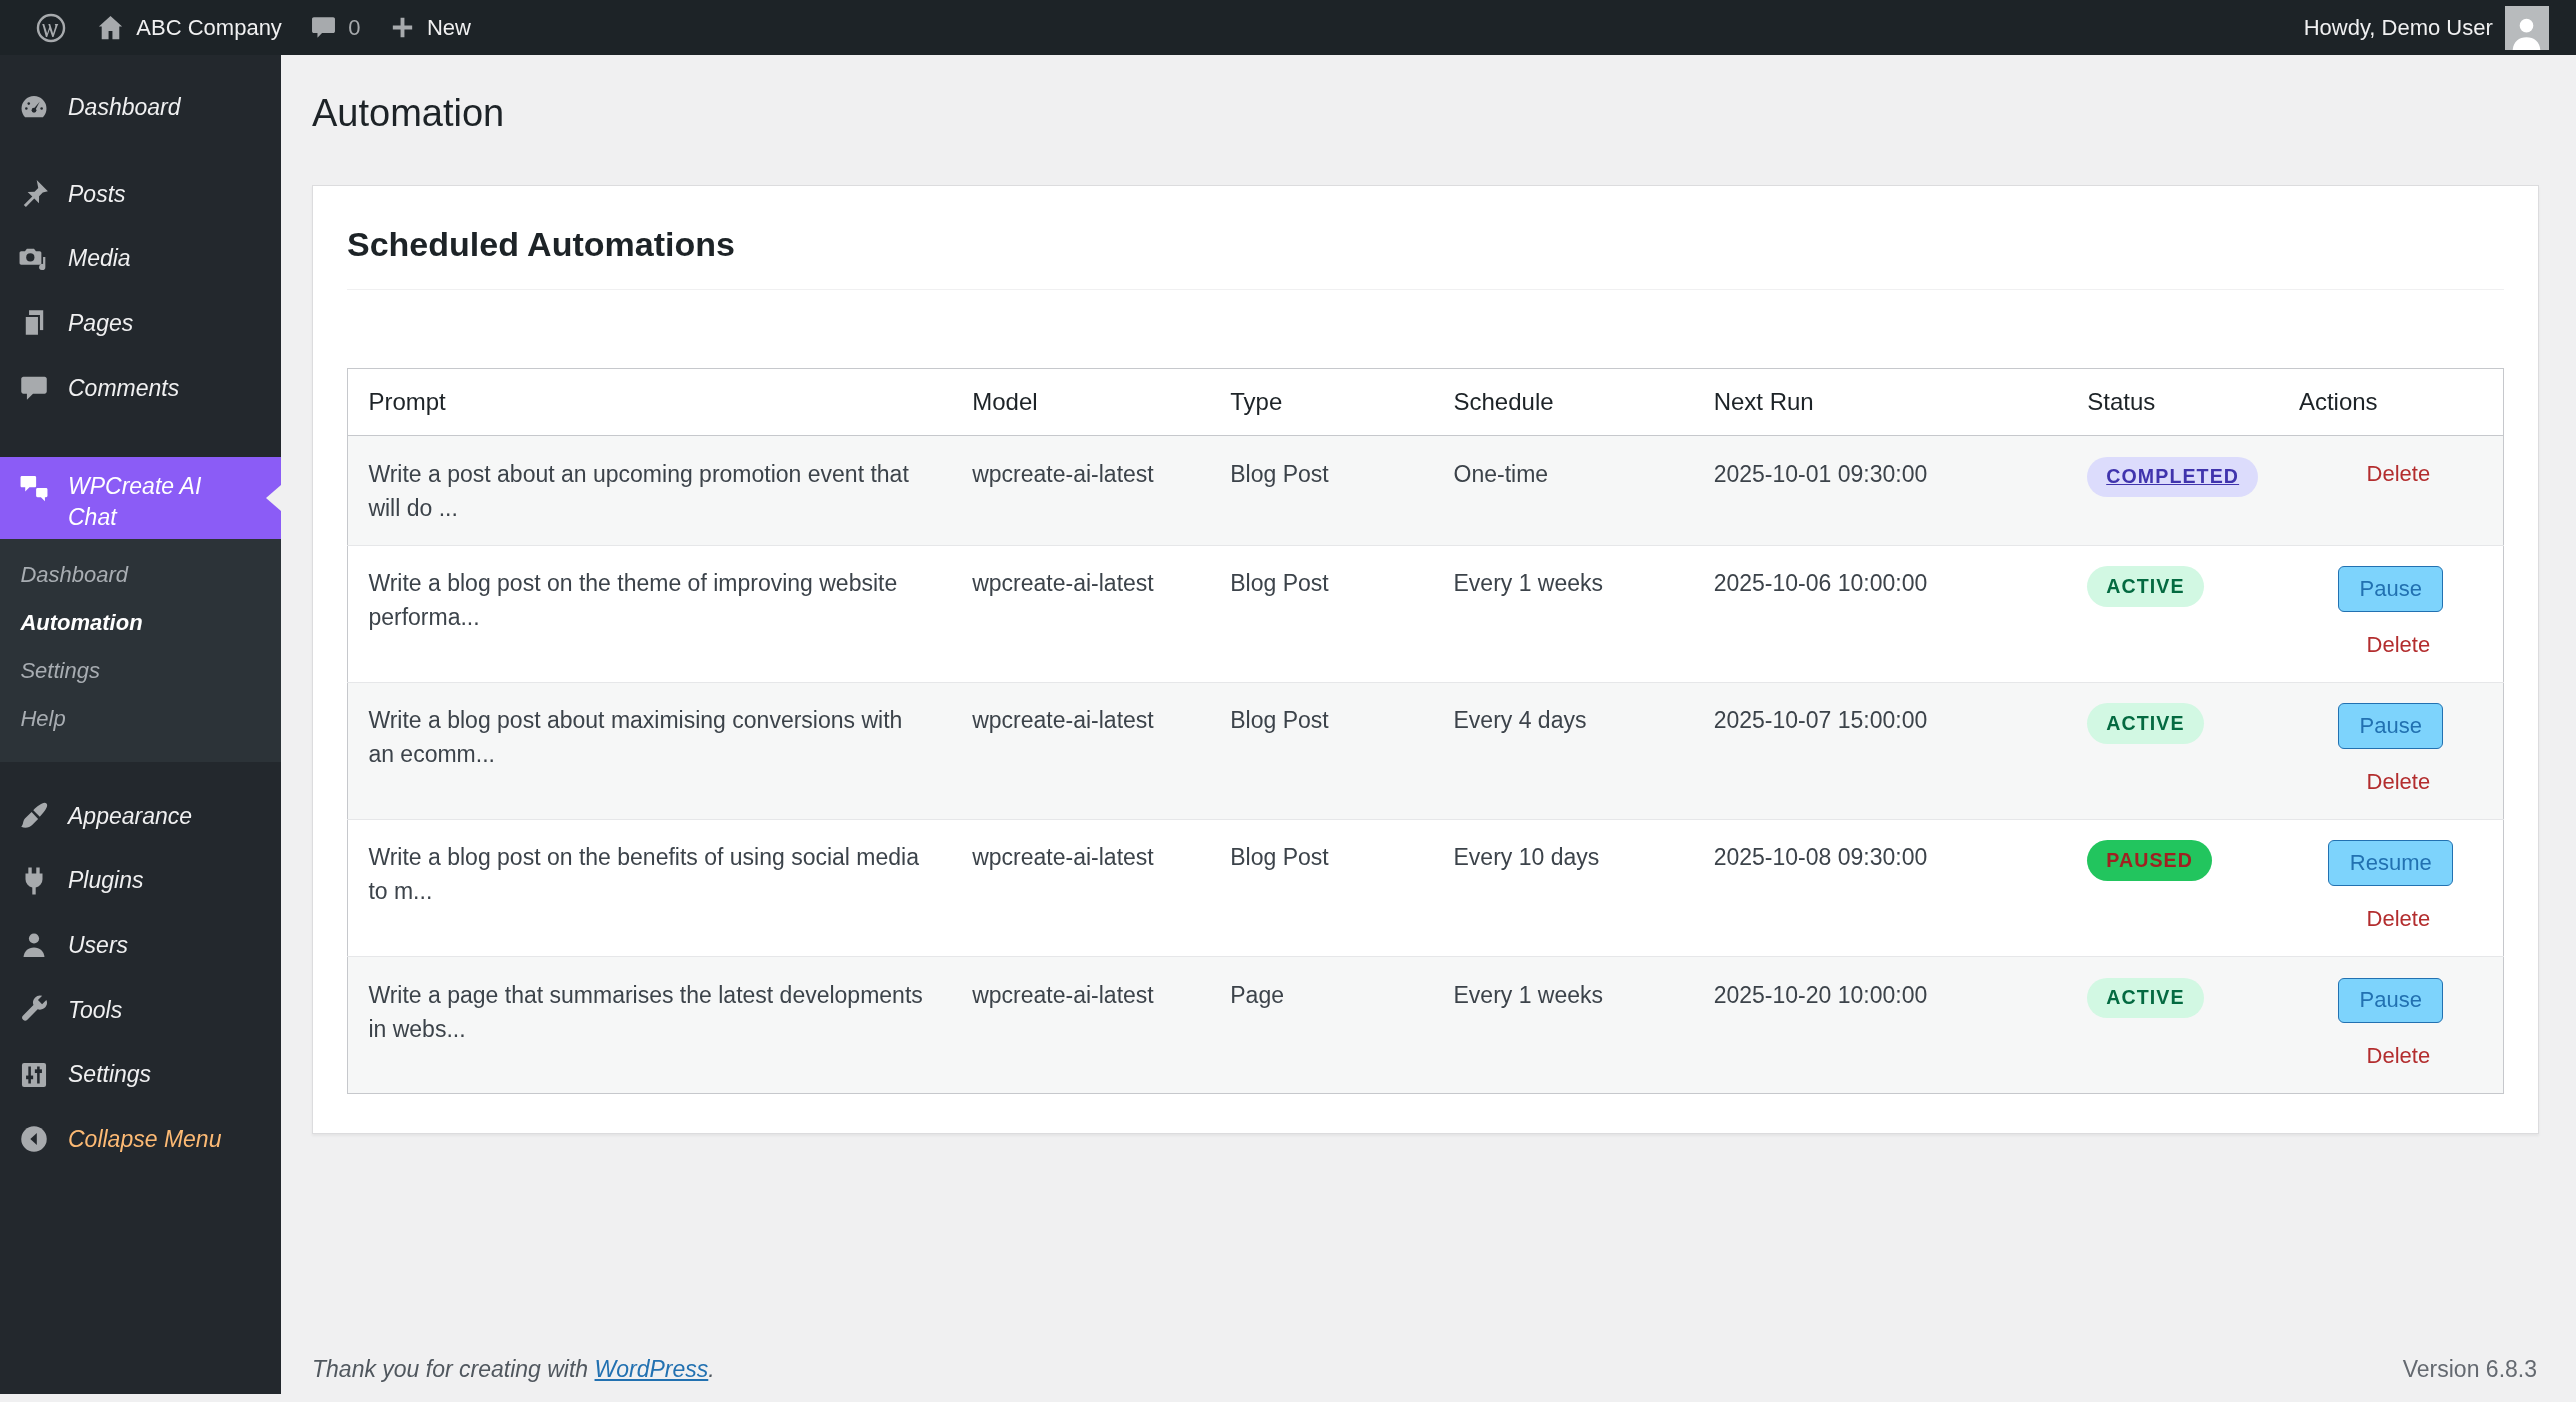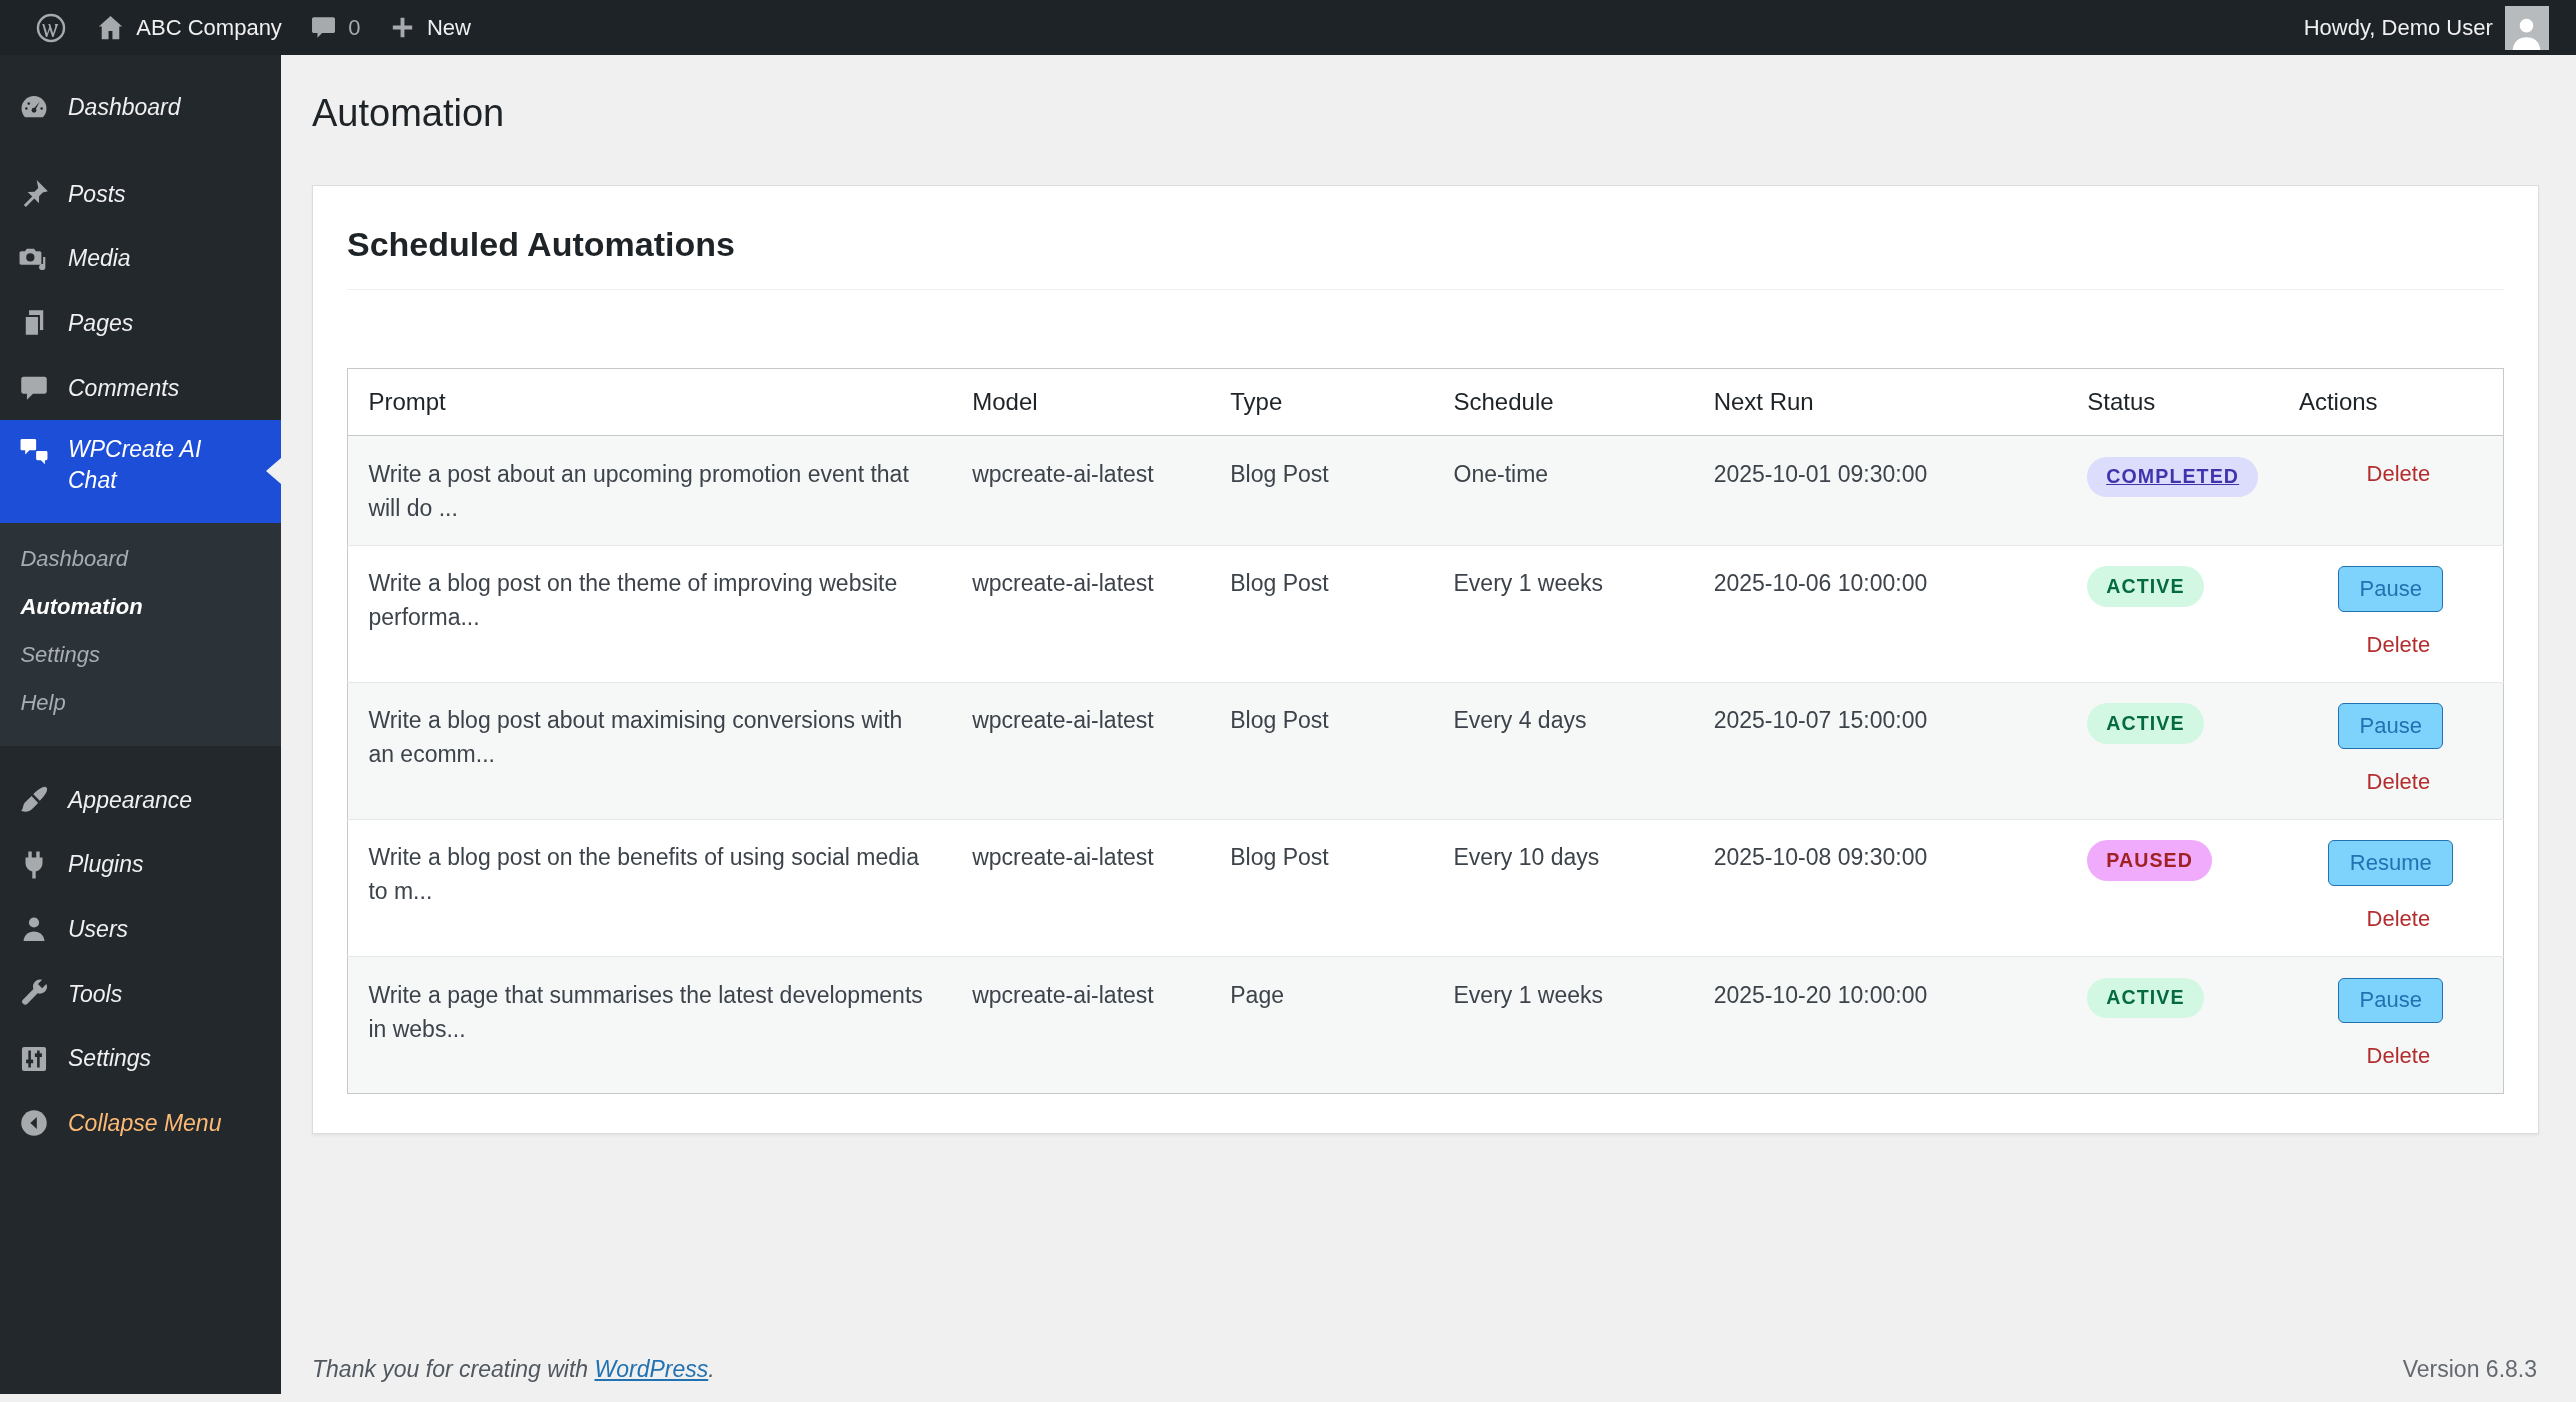--- a/index.html
+++ b/index.html
@@ -32,22 +32,22 @@
   }
   .menu { list-style: none; padding-top: 20.4px; }
   .menu-item {
     display: flex; align-items: center; gap: 17px;
     padding: 15.3px 8.5px 15.3px 17px;
     font-size: 23px; color: #f0f0f1; cursor: pointer;
   }
   .menu-item .mi-icon { width: 34px; height: 34px; flex: 0 0 34px; display: flex; align-items: center; justify-content: center; }
   .menu-sep { height: 22px; }
   .menu-item.current-plugin {
-    background: #1d4ed8; color: #fff; position: relative;
-    align-items: flex-start; padding-top: 13.6px; padding-bottom: 26px;
+    background: #8b5cf6; color: #fff; position: relative;
+    align-items: flex-start; padding-top: 13.6px; padding-bottom: 5px; margin-top: 37px;
   }
   .menu-item.current-plugin .mi-label { line-height: 31.5px; width: 170px; }
   .menu-item.current-plugin::after {
     content: ""; position: absolute; right: 0; top: 50%; margin-top: -13.6px;
     border-top: 13.6px solid transparent; border-bottom: 13.6px solid transparent;
     border-right: 15.3px solid #f0f0f1;
   }
   .submenu { list-style: none; background: #2c3338; padding: 12px 0 19px 0; }
   .submenu li {
     padding: 11px 17px 11px 20.4px; font-size: 22px; color: #a8adb2; cursor: pointer;
@@ -97,21 +97,21 @@
   .col-prompt { width: 28.5%; } .col-model { width: 12.1%; } .col-type { width: 10.5%; }
   .col-schedule { width: 12.2%; } .col-next { width: 17.6%; } .col-status { width: 8.6%; } .col-actions { width: 10.5%; }
 
   .badge {
     display: inline-block; border-radius: 851px;
     padding: 8.5px 19px; font-size: 19.6px; font-weight: 700;
     letter-spacing: 1.1px; line-height: 1.2; white-space: nowrap;
   }
   .badge-completed { background: #dcdcfc; color: #4034ad; text-decoration: underline; }
   .badge-active   { background: #d2f8e3; color: #046a41; }
-  .badge-paused   { background: #f0abfc; color: #a02121; }
+  .badge-paused   { background: #22c55e; color: #a02121; }
 
   .actions-stack { display: flex; flex-direction: column; align-items: center; gap: 15.3px; }
   .btn-toggle {
     font-family: Liberation Sans, sans-serif;
     font-size: 22px; color: #2271b1;
     background: #7dd3fc; border: 1.7px solid #2271b1; border-radius: 6px;
     padding: 7.7px 20.4px; cursor: pointer; line-height: 1.3;
   }
   .delete-link { font-size: 22px; color: #b32d2e; text-decoration: none; cursor: pointer; margin-left: 15.3px; }
 

